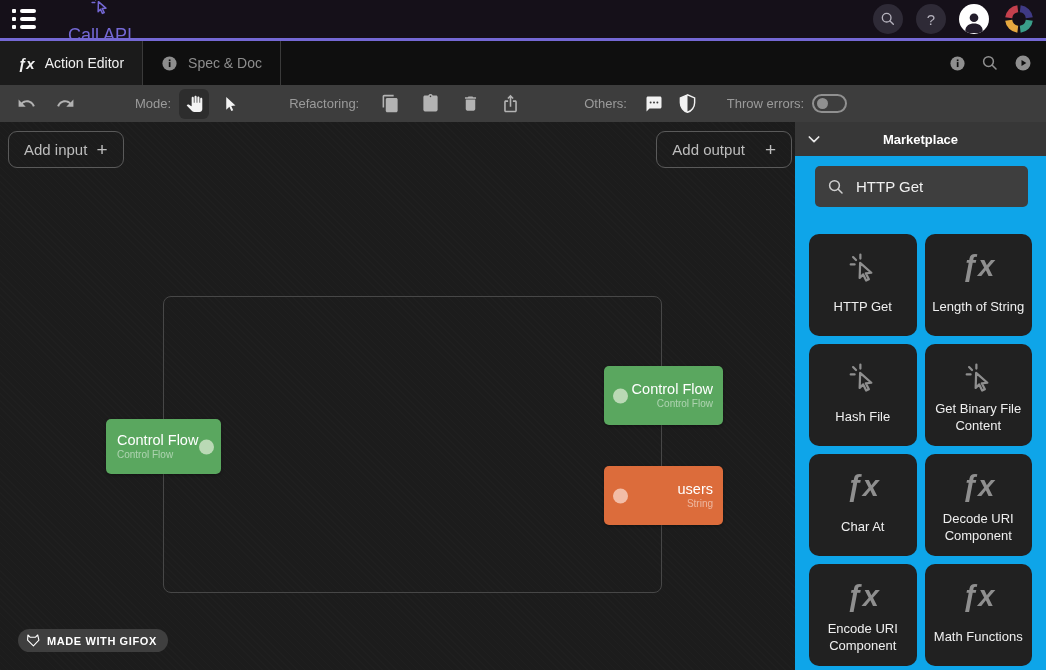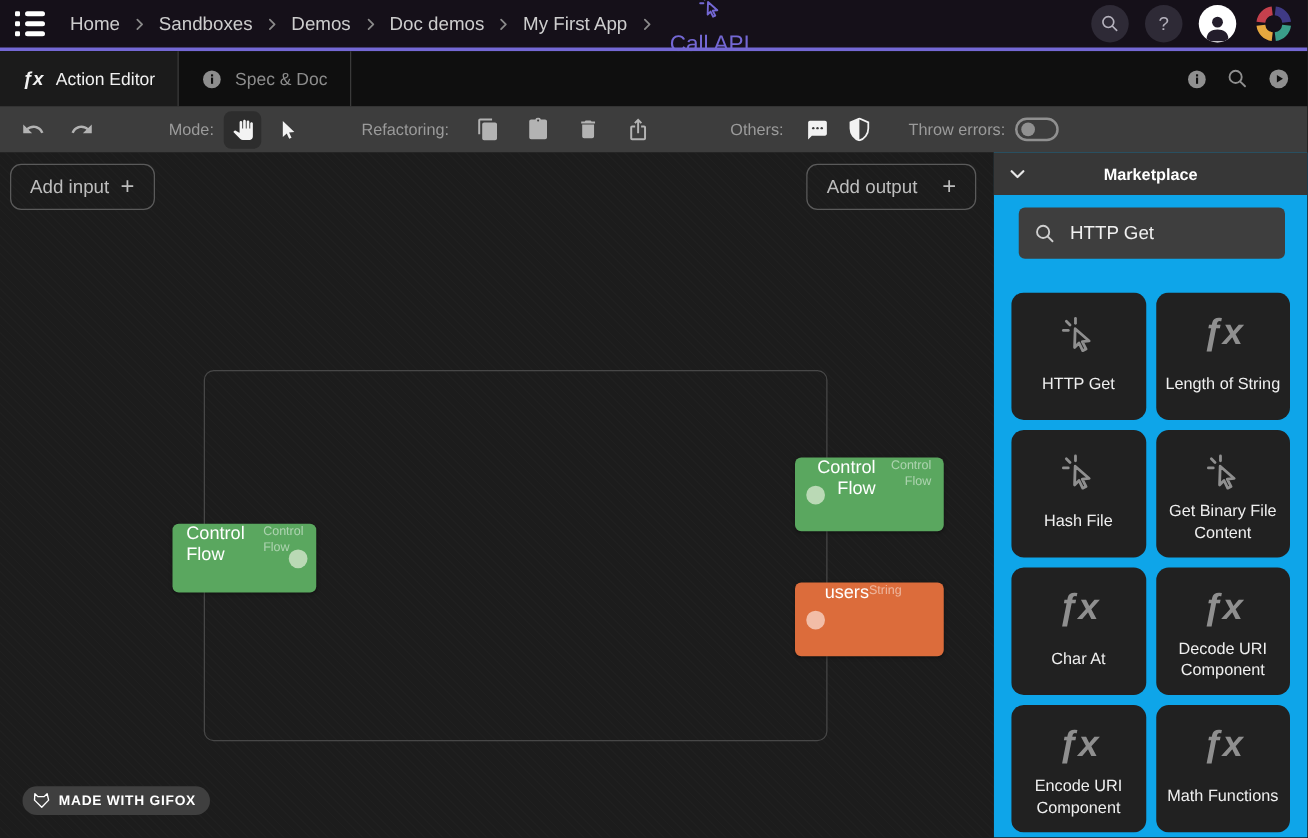--- a/index.html
+++ b/index.html
@@ -50,25 +50,25 @@
 
   
   .main { flex:1; display:flex; min-height:0; }
   .canvas { flex:1; position:relative; background:#1c1c1c;
     background-image:repeating-linear-gradient(45deg, rgba(255,255,255,.013) 0 1px, transparent 1px 5px); }
   .add-btn { position:absolute; height:37px; border:1px solid #5a5a5a; border-radius:9px; background:transparent;
     color:#bdbdbd; font-size:15px; display:flex; align-items:center; gap:9px; padding:0 15px; cursor:pointer;
     font-family:"Liberation Sans", sans-serif; }
   .add-btn .plus { font-size:19px; line-height:1; }
   .add-input { left:8px; top:9px; }
-  .add-output { right:14px; top:9px;gap:20px; }
+  .add-output { right:3px; top:9px;gap:20px; }
   .flow-rect { position:absolute; left:163px; top:174px; width:499px; height:297px;
     border:1px solid #474747; border-radius:8px; }
-  .node { position:absolute; border-radius:5px; cursor:pointer; display:flex; 
-    justify-content:center; color:#fff; box-shadow:0 1px 3px rgba(0,0,0,.35);margin-left:32px; }
+  .node { position:absolute; border-radius:5px; cursor:pointer; display:flex; flex-direction:column;
+    justify-content:center; color:#fff; box-shadow:0 1px 3px rgba(0,0,0,.35); }
   .node .title { font-size:14.5px; line-height:1.15; }
   .node .subtitle { font-size:10px; color:rgba(255,255,255,.5); line-height:1.3; }
   .node .port { width:15px; height:15px; border-radius:50%; position:absolute; top:50%; transform:translateY(-50%); }
   .node-left-port .port { left:9px; }
   .node-right-port .port { right:7px; }
   .node-text-left { padding-left:11px; text-align:left; }
   .node-text-right { padding-right:10px; text-align:right; }
   .node1 { left:106px; top:297px; width:115px; height:55px; }
   .node2 { left:604px; top:244px; width:119px; height:59px; }
   .node3 { left:604px; top:344px; width:119px; height:59px; }
@@ -107,42 +107,20 @@
         </div>
       <div class="row">
           <span class="dot"></span>
           <span class="bar"></span>
         </div>
       <div class="row">
           <span class="dot"></span>
           <span class="bar"></span>
         </div>
     </div>
-    <nav class="breadcrumb" id="breadcrumb">
-        <span class="crumb">Home</span>
-  <svg class="bc-sep" width="13" height="13" viewBox="0 0 24 24" fill="none" stroke="currentColor" stroke-width="2.6" stroke-linecap="round" stroke-linejoin="round">
-          <path d="M9 5l7 7-7 7"></path>
-        </svg>
-<span class="crumb">Sandboxes</span>
-  <svg class="bc-sep" width="13" height="13" viewBox="0 0 24 24" fill="none" stroke="currentColor" stroke-width="2.6" stroke-linecap="round" stroke-linejoin="round">
-          <path d="M9 5l7 7-7 7"></path>
-        </svg>
-<span class="crumb">Demos</span>
-  <svg class="bc-sep" width="13" height="13" viewBox="0 0 24 24" fill="none" stroke="currentColor" stroke-width="2.6" stroke-linecap="round" stroke-linejoin="round">
-          <path d="M9 5l7 7-7 7"></path>
-        </svg>
-<span class="crumb">Doc demos</span>
-  <svg class="bc-sep" width="13" height="13" viewBox="0 0 24 24" fill="none" stroke="currentColor" stroke-width="2.6" stroke-linecap="round" stroke-linejoin="round">
-          <path d="M9 5l7 7-7 7"></path>
-        </svg>
-<span class="crumb">My First App</span>
-  <svg class="bc-sep" width="13" height="13" viewBox="0 0 24 24" fill="none" stroke="currentColor" stroke-width="2.6" stroke-linecap="round" stroke-linejoin="round">
-          <path d="M9 5l7 7-7 7"></path>
-        </svg>
-</nav>
     <div class="current-page">
       <svg width="22" height="22" viewBox="0 0 28 28" fill="none" stroke="currentColor" stroke-width="1.9" stroke-linecap="round" stroke-linejoin="round">
         <path d="M12 11l9.5 8.3-4.7.5 2.6 5-2.3 1.1-2.5-5.2-3 3z"></path>
         <path d="M8.5 8.5L6 6"></path>
           <path d="M7.3 12.2H4"></path>
           <path d="M12.2 7.3V4"></path>
       </svg>
       <span class="label">Call API</span>
     </div>
     <div class="topbar-right">

